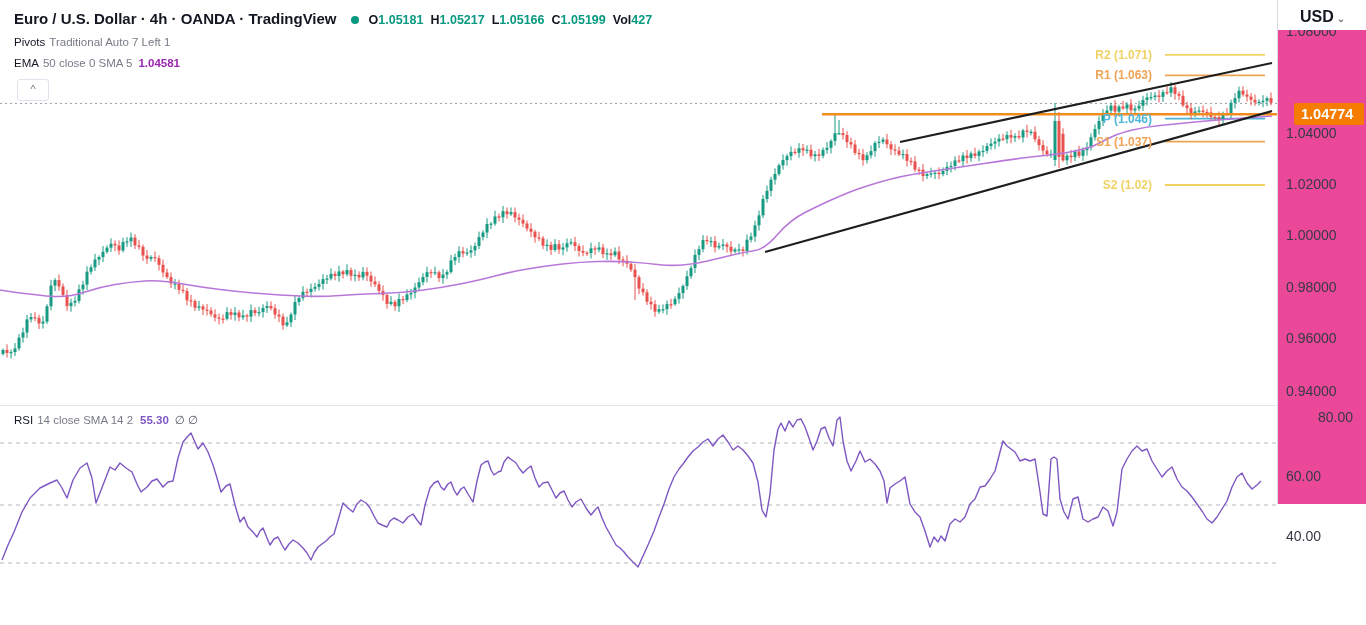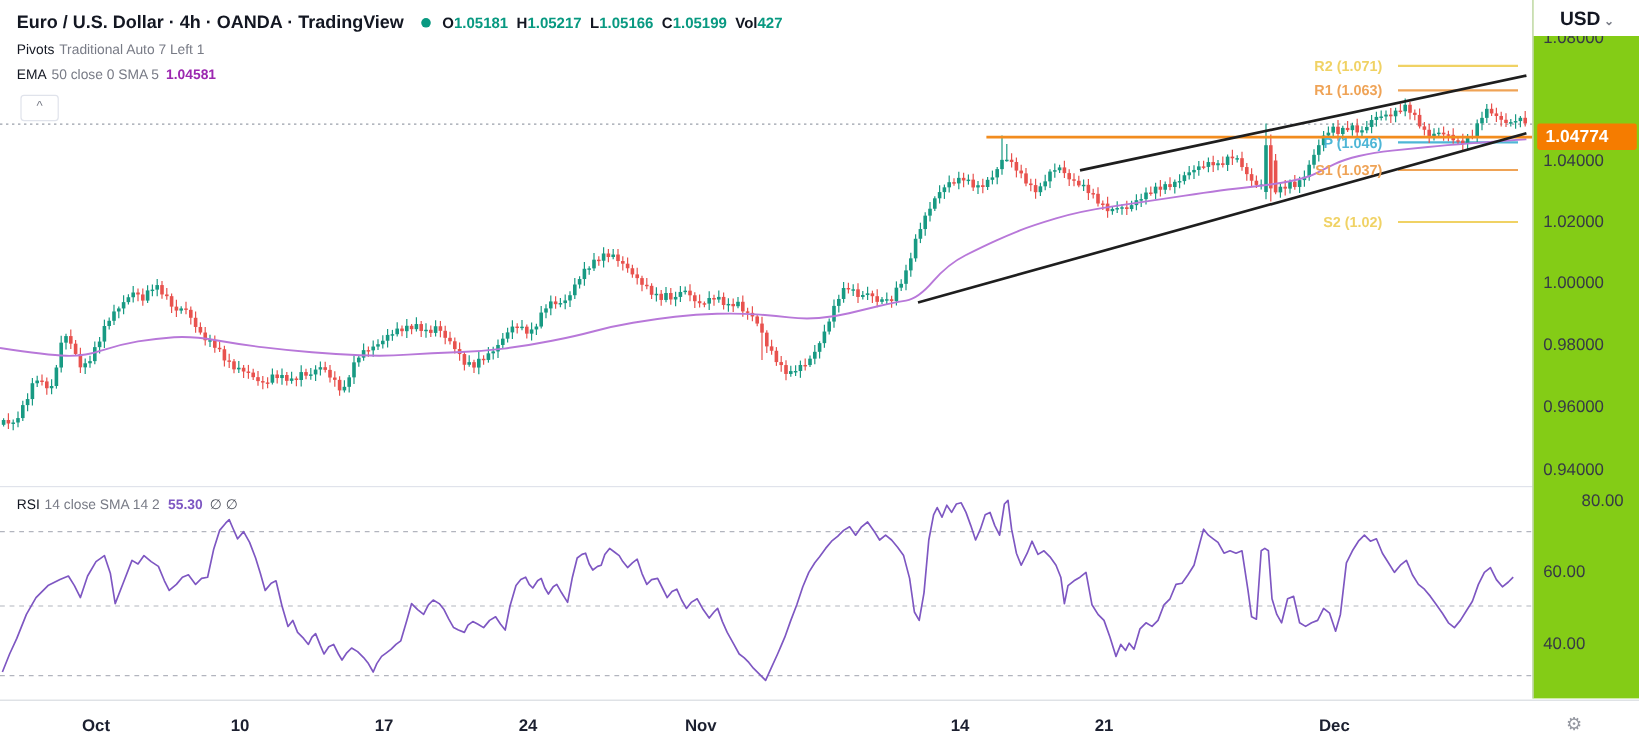--- a/index.html
+++ b/index.html
@@ -20,26 +20,26 @@
   .collapse-btn{position:absolute;left:17px;top:79px;width:30px;height:20px;background:#fff;
       border:1px solid #e0e3eb;border-radius:3px;color:#787b86;font-size:11px;line-height:18px;
       text-align:center;z-index:5;cursor:pointer;}
   .rsi-legend{position:absolute;left:14px;top:8px;font-size:11.5px;color:#131722;z-index:5;white-space:nowrap;}
   .rsi-legend .params{color:#787b86;margin-left:4px;}
   .rsi-legend .val{color:#7e57c2;margin-left:7px;font-weight:600;}
   .rsi-legend .ph{color:#50535e;margin-left:6px;}
   
   .pivot-label{position:absolute;transform:translate(-100%,-50%);font-size:12px;font-weight:600;z-index:4;white-space:nowrap;}
   
-  #price-axis{position:absolute;top:0;width:89px;height:582px;border-left:1px solid #d8dbe0;background:#84cc16;}
+  #price-axis{position:absolute;top:0;width:89px;height:504px;border-left:1px solid #d8dbe0;background:#ec4899;}
   .usd-row{position:absolute;top:0;left:0;width:100%;height:30px;background:#fff;z-index:6;
       font-size:16px;font-weight:600;color:#131722;padding-top:8px;box-sizing:border-box;text-align:center;cursor:pointer;}
   .usd-row .chev{color:#787b86;font-size:10px;margin-left:3px;}
   .axis-label{position:absolute;left:8px;transform:translateY(-50%);font-size:14px;color:#363a45;z-index:2;}
-  .last-price{position:absolute;left:3px;right:3px;transform:translateY(-50%);background:#f57c00;color:#fff;
+  .last-price{position:absolute;left:16px;right:3px;transform:translateY(-50%);background:#f57c00;color:#fff;
       font-size:14.5px;font-weight:700;padding:3px 0 3px 7px;border-radius:2px;z-index:5;}
   
   #time-axis{position:absolute;left:0;top:583px;width:1366px;height:42px;border-top:1px solid #d8dbe0;background:#fff;}
   .time-label{position:absolute;top:12px;transform:translateX(-50%);font-size:14px;font-weight:600;color:#1c2030;}
   .gear{position:absolute;left:1305px;top:10px;color:#9598a1;font-size:15px;cursor:pointer;}
   .divider{position:absolute;left:0;width:1366px;height:1px;background:#e0e3eb;}
 </style>
 </head>
 <body>
 
@@ -740,27 +740,14 @@
         <div class="axis-label" style="top: 287px;">0.98000</div>
         <div class="axis-label" style="top: 338px;">0.96000</div>
         <div class="axis-label" style="top: 391px;">0.94000</div>
         <div class="axis-label" style="top: 417px; margin-left: 32px;">80.00</div>
         <div class="axis-label" style="top: 476px;">60.00</div>
         <div class="axis-label" style="top: 536px;">40.00</div>
       </div>
     <div class="last-price" id="last-price-label" style="top: 114px;">1.04774</div>
   </div>
 
-  <div id="time-axis">
-    <div id="time-labels">
-        <div class="time-label" style="left: 80px;">Oct</div>
-        <div class="time-label" style="left: 200px;">10</div>
-        <div class="time-label" style="left: 320px;">17</div>
-        <div class="time-label" style="left: 440px;">24</div>
-        <div class="time-label" style="left: 584px;">Nov</div>
-        <div class="time-label" style="left: 800px;">14</div>
-        <div class="time-label" style="left: 920px;">21</div>
-        <div class="time-label" style="left: 1112px;">Dec</div>
-      </div>
-    <div class="gear">⚙</div>
-  </div>
 
 </div>
 
 </body></html>

